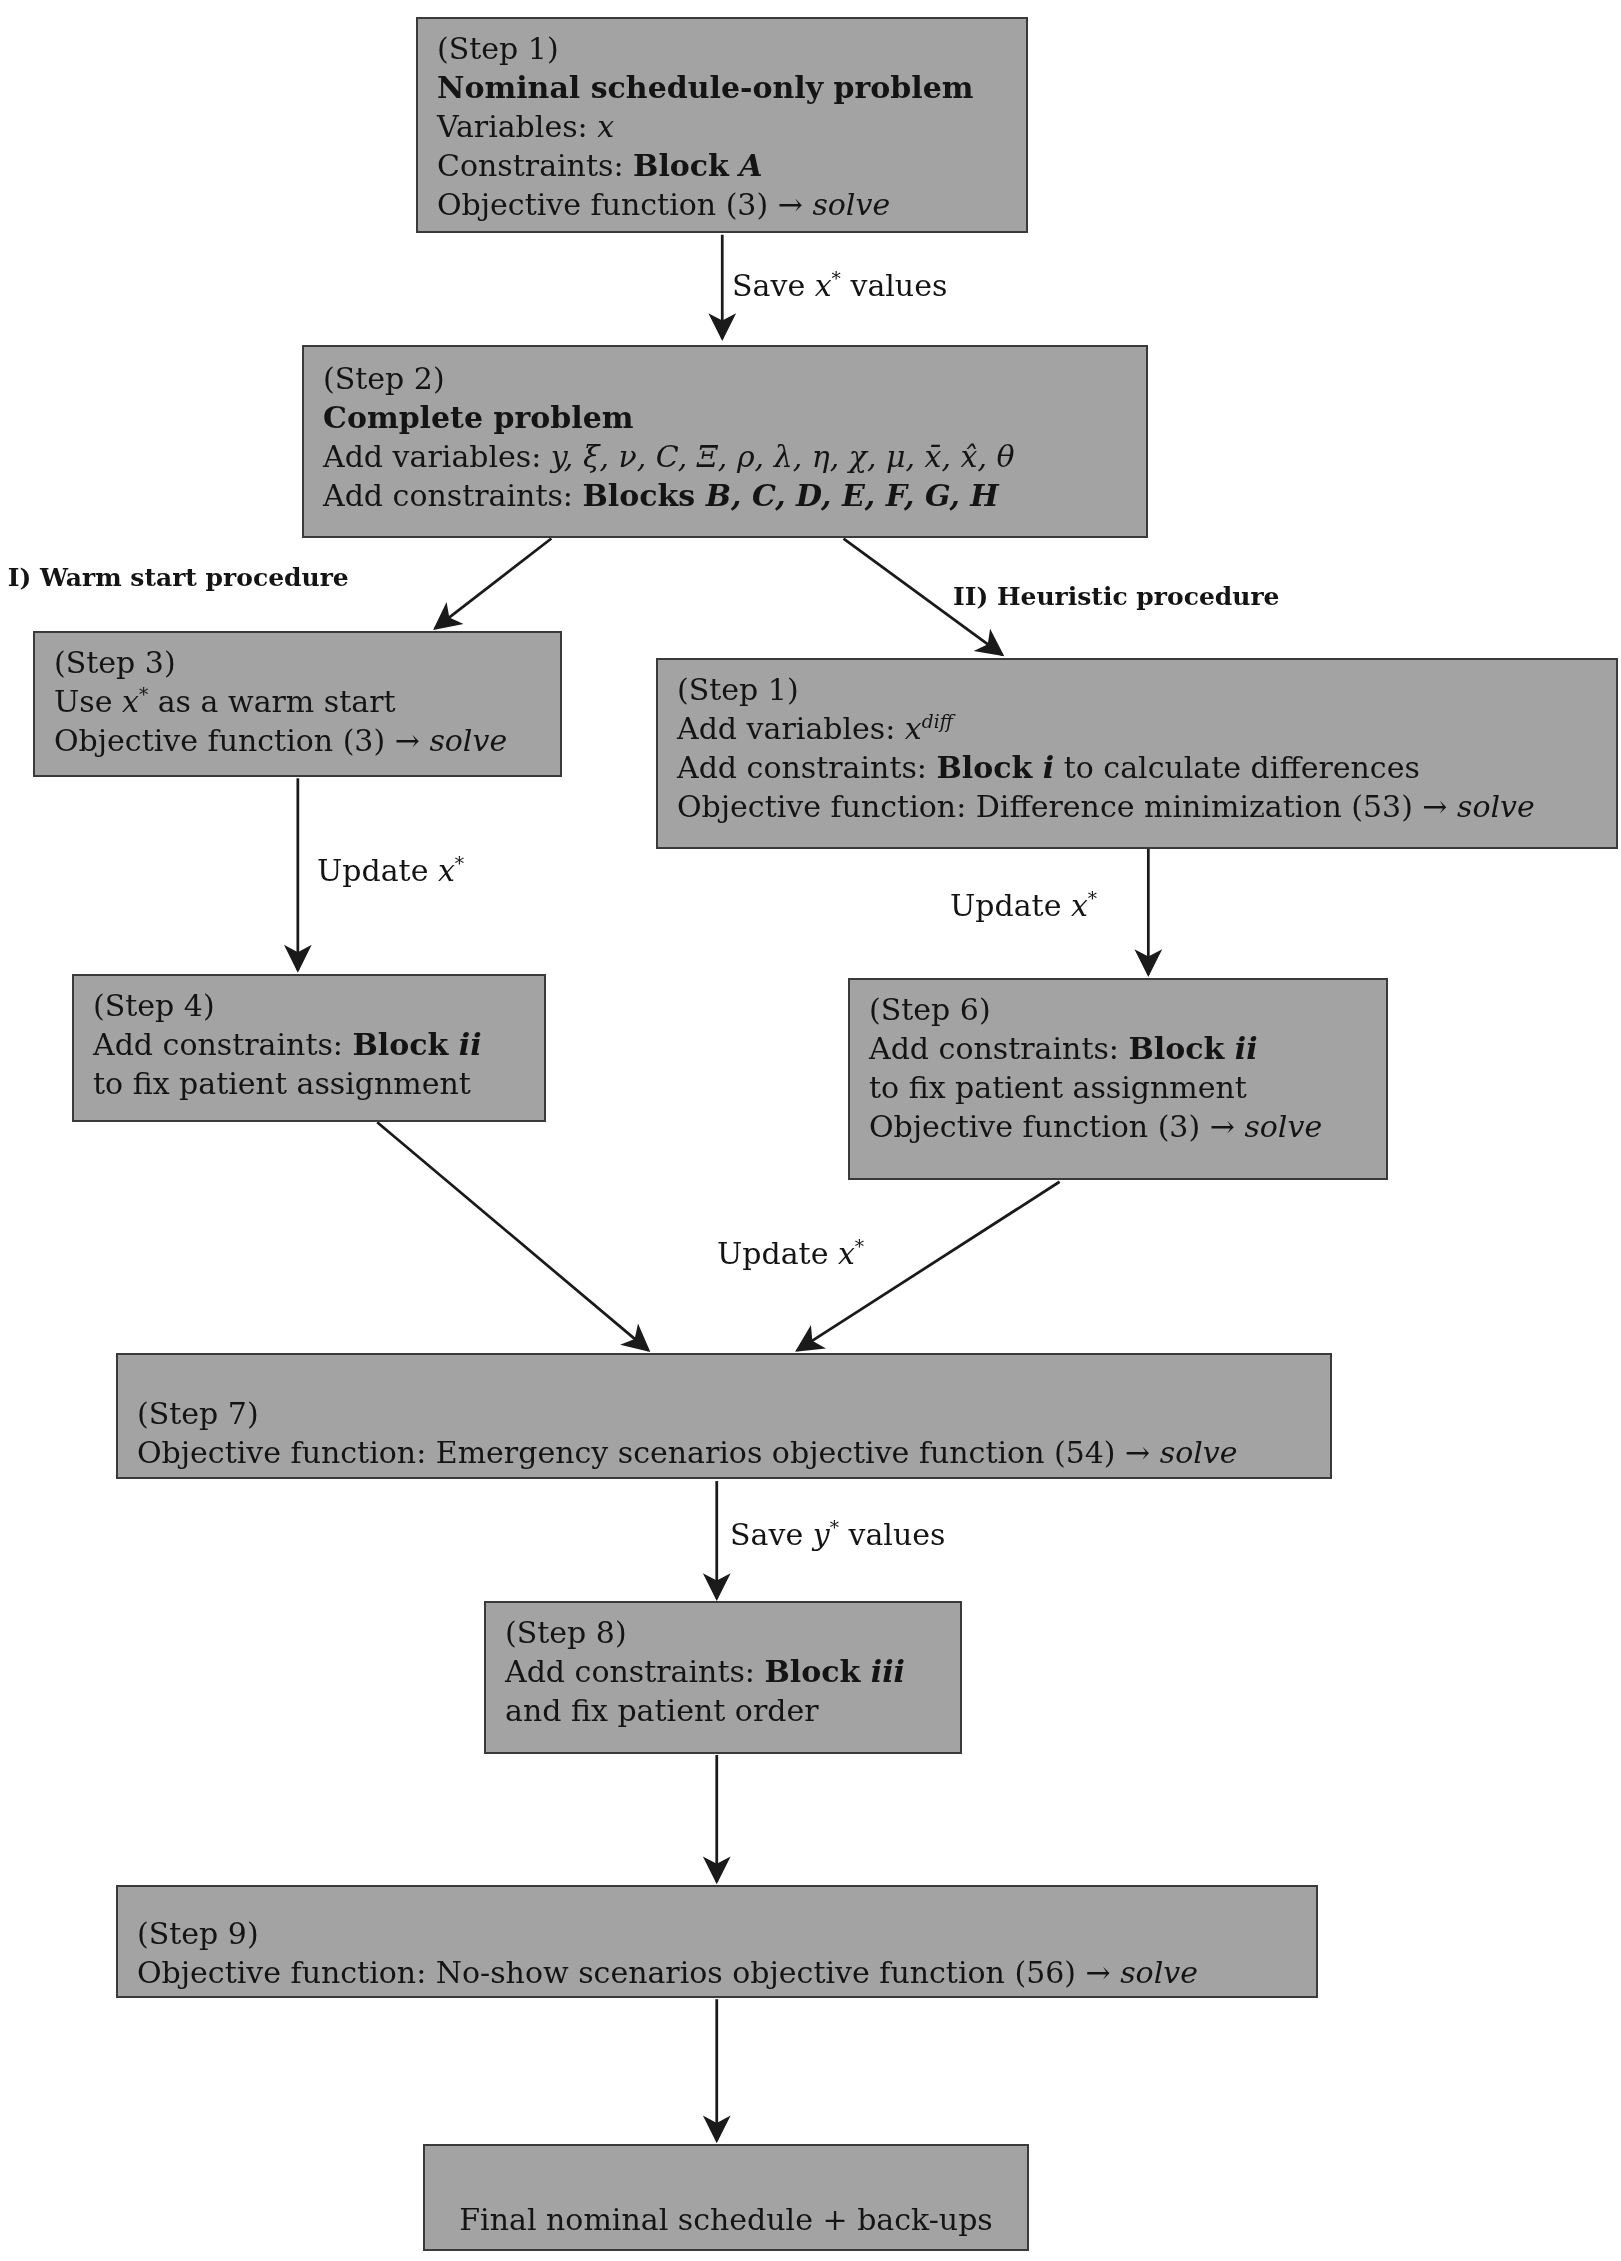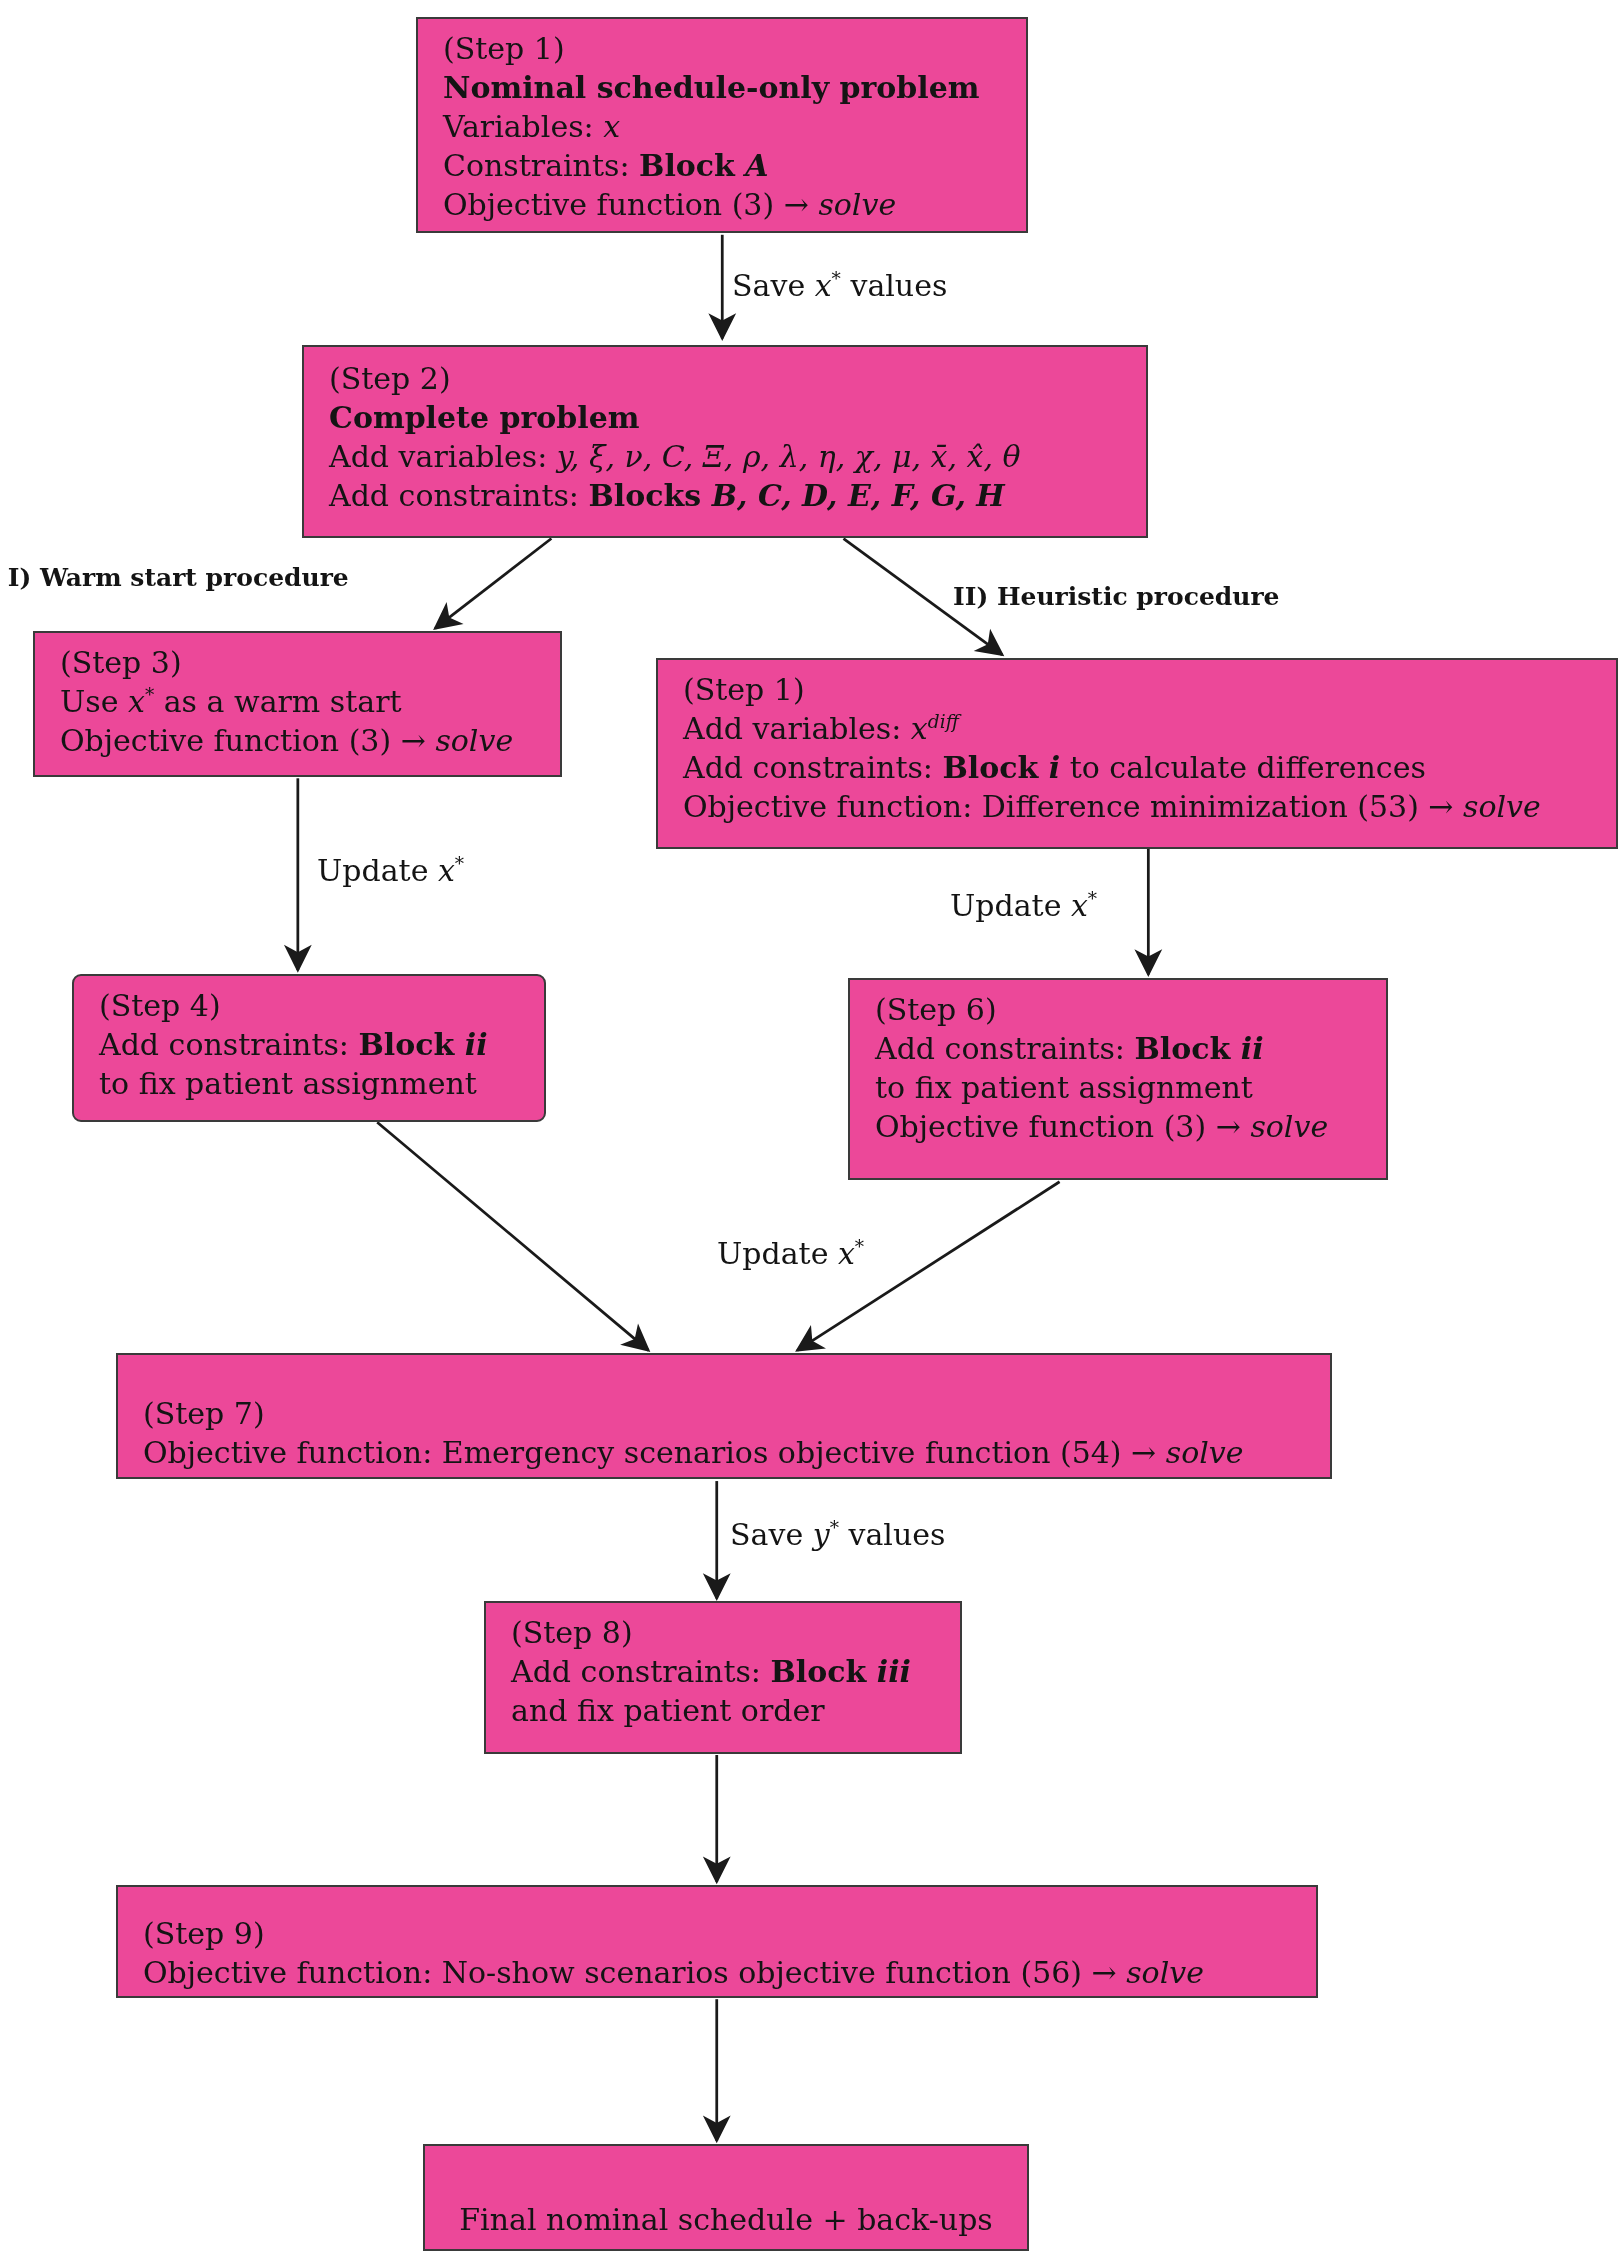--- a/index.html
+++ b/index.html
@@ -18,22 +18,22 @@
   svg.edges {
     position: absolute; left: 0; top: 0;
     width: 1622px; height: 2261px;
     z-index: 1;
   }
   svg.edges line { stroke: #1a1a1a; stroke-width: 5; }
   .box {
     position: absolute;
     box-sizing: border-box;
     border: 2.8px solid #3a3a3a;
-    background: #ec4899;
-    padding: 10px 25px;
+    background: #a3a3a3;
+    padding: 10px 19px;
     font-size: 30px;
     line-height: 1.3;
     z-index: 2;
   }
   .box.vcenter { display: flex; flex-direction: column; justify-content: flex-end; }
   .box.hcenter { align-items: center; text-align: center; }
   .line { white-space: nowrap; }
   .b { font-weight: bold; }
   .i { font-style: italic; }
   sup { font-size: 62%; line-height: 0; vertical-align: super; }
@@ -106,21 +106,21 @@
     <div class="line"><span>(Step 1)</span></div>
     <div class="line"><span>Add variables: </span><span class="i">x</span><sup class="i">diff</sup></div>
     <div class="line"><span>Add constraints: </span><span class="b">Block </span><span class="b i">i</span><span> to calculate differences</span></div>
     <div class="line"><span>Objective function: Difference minimization (53) → </span><span class="i">solve</span></div>
   </div>
 
   <div class="edge-label" style="left:317px; top:853px;"><span>Update </span><span class="i">x</span><sup>*</sup></div>
 
   <div class="edge-label" style="left:950px; top:888px;"><span>Update </span><span class="i">x</span><sup>*</sup></div>
 
-  <div class="box" style="left:72px; top:974px; width:474px; height:148px;border-radius:9px;">
+  <div class="box" style="left:72px; top:974px; width:474px; height:148px;">
     <div class="line"><span>(Step 4)</span></div>
     <div class="line"><span>Add constraints: </span><span class="b">Block </span><span class="b i">ii</span></div>
     <div class="line"><span>to fix patient assignment</span></div>
   </div>
 
   <div class="box" style="left:848px; top:978px; width:540px; height:202px;">
     <div class="line"><span>(Step 6)</span></div>
     <div class="line"><span>Add constraints: </span><span class="b">Block </span><span class="b i">ii</span></div>
     <div class="line"><span>to fix patient assignment</span></div>
     <div class="line"><span>Objective function (3) → </span><span class="i">solve</span></div>

